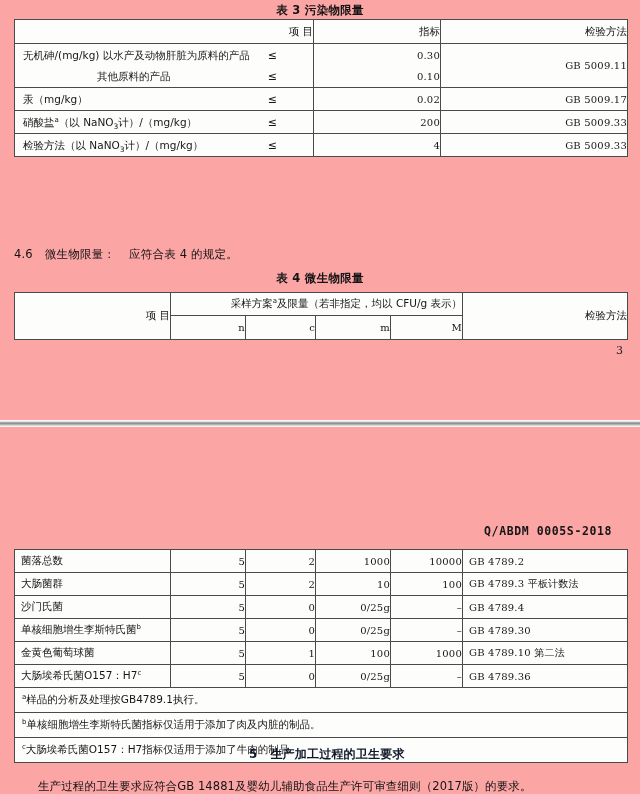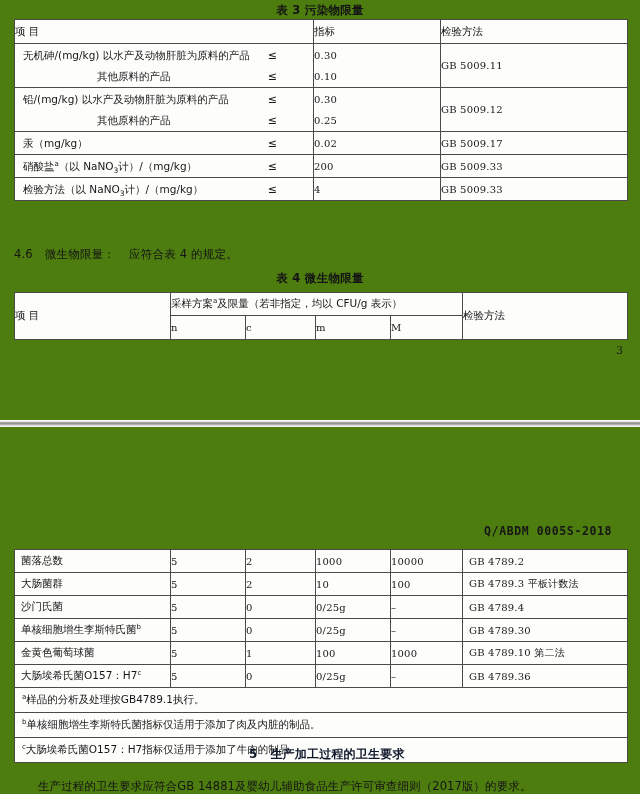--- a/index.html
+++ b/index.html
@@ -14,21 +14,21 @@
     font-family: "DejaVu Sans", "Liberation Sans", sans-serif;
     color: #1a1a1a;
     overflow: hidden;
   }
 
   
   .page {
     position: absolute;
     left: 0;
     width: 640px;
-    background: #4d7c0f;
+    background: #fca5a5;
   }
   #page-1 { top: 0; height: 423px; }
   #page-2 { top: 427px; height: 367px; }
 
   .page-divider {
     position: absolute;
     left: 0;
     top: 420px;
     width: 640px;
     height: 7px;
@@ -54,21 +54,21 @@
     color: #161616;
   }
   table.doc td, table.doc th {
     border: 1px solid #4a4a4a;
     padding: 0;
     font-weight: normal;
     vertical-align: middle;
     background: #fdfdfc;
   }
   table.doc th { font-weight: normal; }
-  .c  { text-align: left; }
+  .c  { text-align: right; }
   .l  { text-align: left; padding-left: 6px !important; }
   .num {
     font-family: "DejaVu Serif", "Liberation Serif", serif;
     font-size: 10px;
     letter-spacing: .2px;
   }
 
   
   #table3-wrap { position: absolute; left: 14px; top: 19px; width: 613px; }
   .t3-hdr   { height: 24px; }
@@ -197,37 +197,20 @@
               <span class="sym le">≤</span>
             </div>
           </td>
           <td class="c">
             <div class="subline num">0.30</div>
             <div class="subline num">0.10</div>
           </td>
           <td class="c num">GB 5009.11</td>
         </tr>
 
-        <tr class="t3-pair">
-          <td class="itemcell">
-            <div class="subline row2">
-              <span class="lab">铅/(mg/kg) 以水产及动物肝脏为原料的产品</span>
-              <span class="sym le">≤</span>
-            </div>
-            <div class="subline row2">
-              <span class="lab indent">其他原料的产品</span>
-              <span class="sym le">≤</span>
-            </div>
-          </td>
-          <td class="c">
-            <div class="subline num">0.30</div>
-            <div class="subline num">0.25</div>
-          </td>
-          <td class="c num">GB 5009.12</td>
-        </tr>
 
         <tr class="t3-single">
           <td class="itemcell">
             <div class="subline row2">
               <span class="lab">汞（mg/kg）</span>
               <span class="sym le">≤</span>
             </div>
           </td>
           <td class="c num">0.02</td>
           <td class="c num">GB 5009.17</td>

